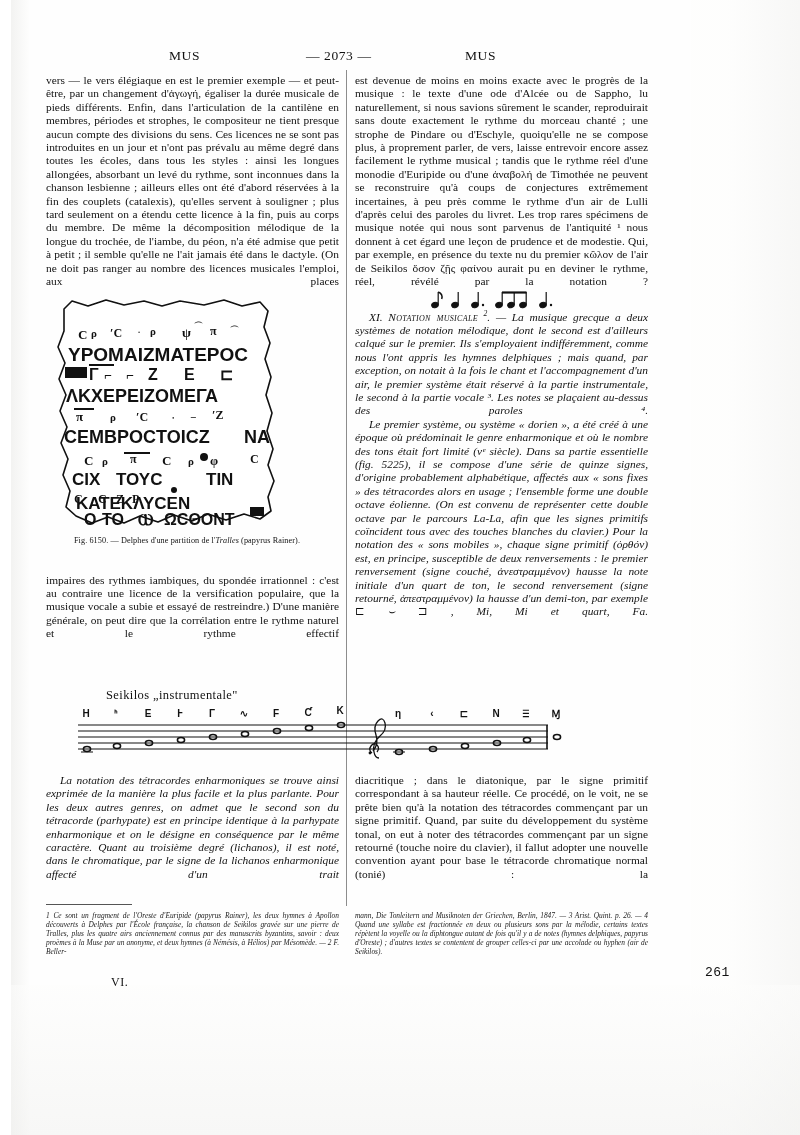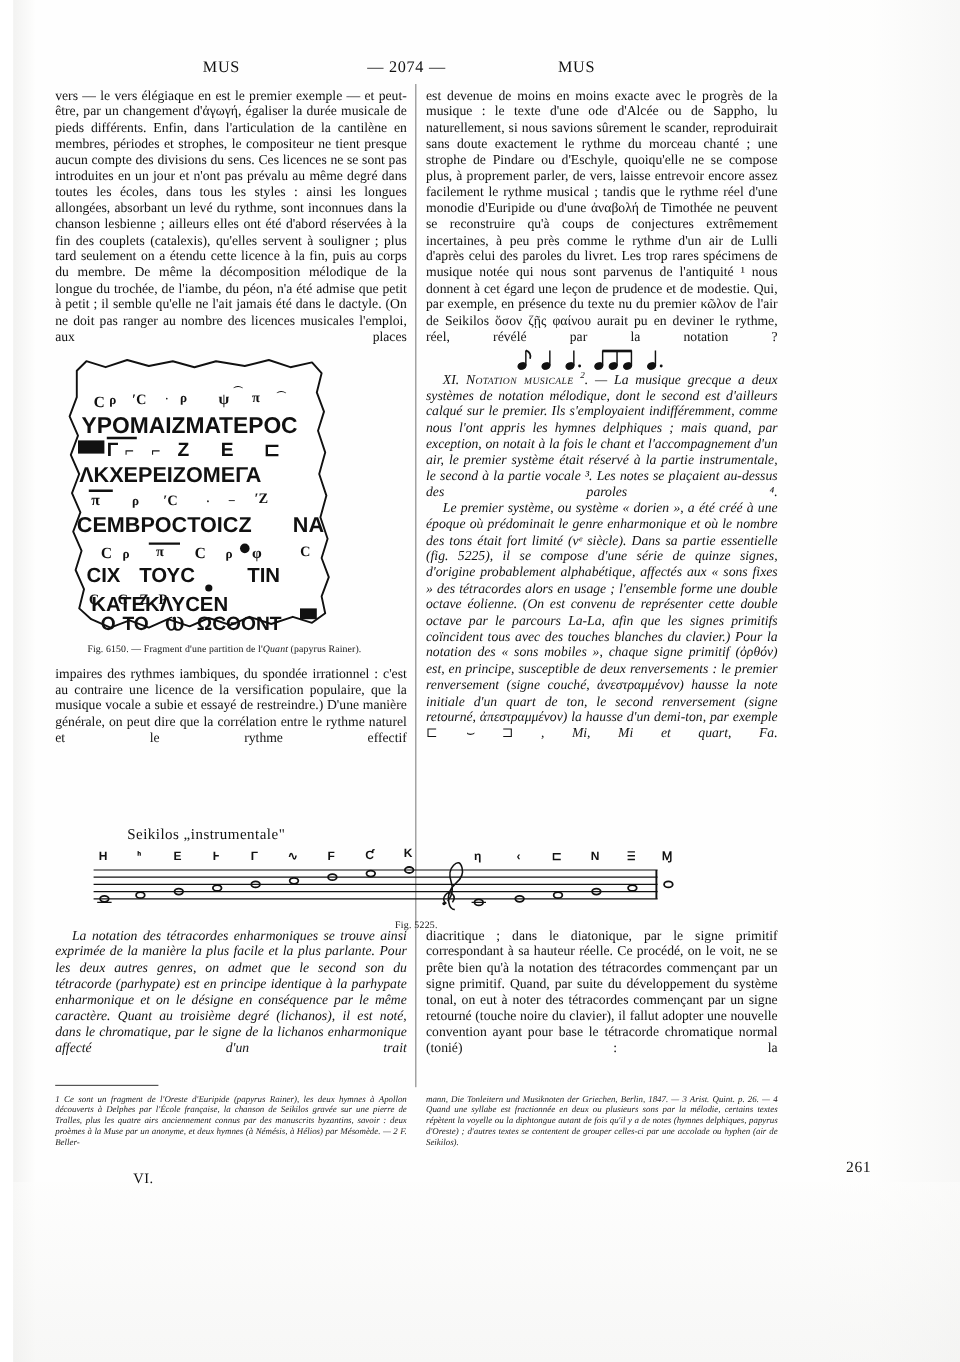--- a/index.html
+++ b/index.html
@@ -66,35 +66,35 @@
   
   .fn{
     font-size:7.4px;line-height:8.9px;text-align:justify;text-align-last:justify;
     color:#1a1a1a;
   }
   .fn.lastleft{text-align-last:left;font-style:italic;}
   .fnrule{width:86px;height:1px;background:#555;margin-bottom:4px;}
 
   .folio{position:absolute;font-size:12px;letter-spacing:.5px;}
   .folio-vol{left:100px;top:975px;text-align:right;}
-  .folio-num{left:694px;top:965px;font-size:13px;}
+  .folio-num{left:694px;top:965px;font-size:13px;font-family:Liberation Mono, monospace;}
 </style>
 </head>
 <body>
 
 <div class="page">
   <div class="scan-edge-left"></div>
   <div class="scan-edge-right"></div>
   <div class="scan-edge-bottom"></div>
 
   <div class="sheet">
 
     <div class="runhead">
       <span class="rh rh-left">MUS</span>
-      <span class="rh rh-mid">— 2074 —</span>
+      <span class="rh rh-mid">— 2073 —</span>
       <span class="rh rh-right">MUS</span>
     </div>
 
     <div class="cols">
       <div class="rule"></div>
 
       <div class="col col-l">
 
         <p class="tx">vers — le vers élégiaque en est le premier exemple — et peut-être, par un changement d'ἀγωγή, égaliser la durée musicale de pieds différents. Enfin, dans l'articulation de la cantilène en membres, périodes et strophes, le compositeur ne tient presque aucun compte des divisions du sens. Ces licences ne se sont pas introduites en un jour et n'ont pas prévalu au même degré dans toutes les écoles, dans tous les styles : ainsi les longues allongées, absorbant un levé du rythme, sont inconnues dans la chanson lesbienne ; ailleurs elles ont été d'abord réservées à la fin des couplets (catalexis), qu'elles servent à souligner ; plus tard seulement on a étendu cette licence à la fin, puis au corps du membre. De même la décomposition mélodique de la longue du trochée, de l'iambe, du péon, n'a été admise que petit à petit ; il semble qu'elle ne l'ait jamais été dans le dactyle. (On ne doit pas ranger au nombre des licences musicales l'emploi, aux places</p>
 
@@ -189,25 +189,25 @@
                 <text x="110" y="228">ΩϹΘΟΝΤ</text>
               </g>
 
               <circle cx="150" cy="160" r="4" fill="#111"></circle>
               <circle cx="120" cy="193" r="3" fill="#111"></circle>
               <rect x="196" y="210" width="14" height="9" fill="#111"></rect>
             </svg>
           </div>
           <div class="figcap">
             <span>Fig. 6150.</span>
-            <span>— Fragment d'une partition de l'</span><i>Quant</i><span> (papyrus Rainer).</span>
+            <span>— Delphes d'une partition de l'</span><i>Tralles</i><span> (papyrus Rainer).</span>
           </div>
         </div>
 
-        <p class="tx" style="margin-top:10px;">impaires des rythmes iambiques, du spondée irrationnel : c'est au contraire une licence de la versification populaire, que la musique vocale a subie et essayé de restreindre.) D'une manière générale, on peut dire que la corrélation entre le rythme naturel et le rythme effectif</p>
+        <p class="tx" style="margin-top:28px;">impaires des rythmes iambiques, du spondée irrationnel : c'est au contraire une licence de la versification populaire, que la musique vocale a subie et essayé de restreindre.) D'une manière générale, on peut dire que la corrélation entre le rythme naturel et le rythme effectif</p>
       </div>
 
       <div class="col col-r">
         <p class="tx">est devenue de moins en moins exacte avec le progrès de la musique : le texte d'une ode d'Alcée ou de Sappho, lu naturellement, si nous savions sûrement le scander, reproduirait sans doute exactement le rythme du morceau chanté ; une strophe de Pindare ou d'Eschyle, quoiqu'elle ne se compose plus, à proprement parler, de vers, laisse entrevoir encore assez facilement le rythme musical ; tandis que le rythme réel d'une monodie d'Euripide ou d'une ἀναβολή de Timothée ne peuvent se reconstruire qu'à coups de conjectures extrêmement incertaines, à peu près comme le rythme d'un air de Lulli d'après celui des paroles du livret. Les trop rares spécimens de musique notée qui nous sont parvenus de l'antiquité ¹ nous donnent à cet égard une leçon de prudence et de modestie. Qui, par exemple, en présence du texte nu du premier κῶλον de l'air de Seikilos ὅσον ζῇς φαίνου aurait pu en deviner le rythme, réel, révélé par la notation ?</p>
 
         <div class="rhythm">
           <svg width="150" height="22" viewBox="0 0 150 22">
             <g fill="#111" stroke="#111">
 
               <ellipse cx="8" cy="16" rx="3.4" ry="2.6" transform="rotate(-20 8 16)"></ellipse>
@@ -306,21 +306,20 @@
           <ellipse cx="389" cy="43" rx="3.6" ry="2.5"></ellipse>
           <ellipse cx="421" cy="40" rx="3.6" ry="2.5"></ellipse>
           <ellipse cx="451" cy="37" rx="3.6" ry="2.5"></ellipse>
           <ellipse cx="481" cy="34" rx="3.6" ry="2.5"></ellipse>
         </g>
         <g stroke="#111" stroke-width="1">
           <line x1="317" y1="49" x2="329" y2="49"></line>
         </g>
       </svg>
 
-      <div class="notcap">Fig. 5225.</div>
     </div>
 
     <div class="cols" style="position:absolute;top:726px;">
       <div class="col col-l">
         <p class="tx ind">La notation des tétracordes enharmoniques se trouve ainsi exprimée de la manière la plus facile et la plus parlante. Pour les deux autres genres, on admet que le second son du tétracorde (parhypate) est en principe identique à la parhypate enharmonique et on le désigne en conséquence par le même caractère. Quant au troisième degré (lichanos), il est noté, dans le chromatique, par le signe de la lichanos enharmonique affecté d'un trait</p>
       </div>
       <div class="col col-r">
         <p class="tx">diacritique ; dans le diatonique, par le signe primitif correspondant à sa hauteur réelle. Ce procédé, on le voit, ne se prête bien qu'à la notation des tétracordes commençant par un signe primitif. Quand, par suite du développement du système tonal, on eut à noter des tétracordes commençant par un signe retourné (touche noire du clavier), il fallut adopter une nouvelle convention ayant pour base le tétracorde chromatique normal (tonié) : la</p>
       </div>
     </div>

